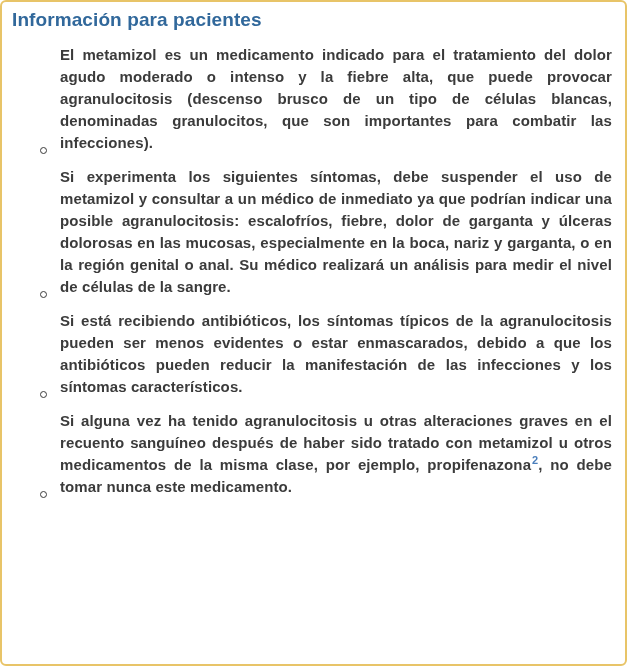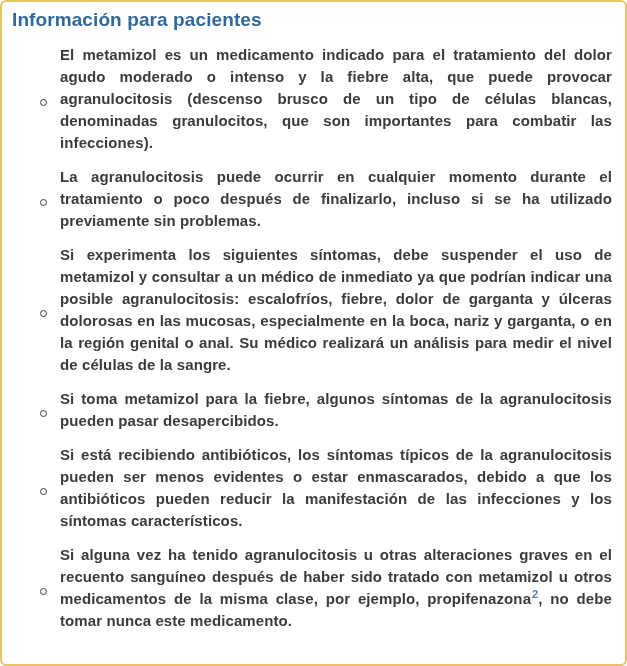--- a/index.html
+++ b/index.html
@@ -31,21 +31,21 @@
     font-weight: 700;
     letter-spacing: 0.1px;
   }
   ul.bullet-list {
     list-style: none;
     margin: 11px 0 0 0;
     padding: 0 0 0 28px;
   }
   ul.bullet-list li {
     display: flex;
-    align-items: center;
+    align-items: flex-end;
     margin: 2px 0 12px 0;
   }
   ul.bullet-list li:last-child {
     margin-bottom: 0;
   }
   .bullet {
     flex: 0 0 auto;
     width: 5px;
     height: 5px;
     border: 1.6px solid #3b3b3b;
@@ -76,29 +76,21 @@
 <div class="card">
   <h2 class="page-title">Información para pacientes</h2>
 
   <ul class="bullet-list">
     <li>
       <span class="bullet"></span>
       <div class="item-text">El metamizol es un medicamento indicado para el tratamiento del dolor agudo moderado o intenso y la fiebre alta, que puede provocar agranulocitosis (descenso brusco de un tipo de células blancas, denominadas granulocitos, que son importantes para combatir las infecciones).</div>
     </li>
     <li>
       <span class="bullet"></span>
-      <div class="item-text">La agranulocitosis puede ocurrir en cualquier momento durante el tratamiento o poco después de finalizarlo, incluso si se ha utilizado previamente sin problemas.</div>
-    </li>
-    <li>
-      <span class="bullet"></span>
       <div class="item-text">Si experimenta los siguientes síntomas, debe suspender el uso de metamizol y consultar a un médico de inmediato ya que podrían indicar una posible agranulocitosis: escalofríos, fiebre, dolor de garganta y úlceras dolorosas en las mucosas, especialmente en la boca, nariz y garganta, o en la región genital o anal. Su médico realizará un análisis para medir el nivel de células de la sangre.</div>
-    </li>
-    <li>
-      <span class="bullet"></span>
-      <div class="item-text">Si toma metamizol para la fiebre, algunos síntomas de la agranulocitosis pueden pasar desapercibidos.</div>
     </li>
     <li>
       <span class="bullet"></span>
       <div class="item-text">Si está recibiendo antibióticos, los síntomas típicos de la agranulocitosis pueden ser menos evidentes o estar enmascarados, debido a que los antibióticos pueden reducir la manifestación de las infecciones y los síntomas característicos.</div>
     </li>
     <li>
       <span class="bullet"></span>
       <div class="item-text"><span>Si alguna vez ha tenido agranulocitosis u otras alteraciones graves en el recuento sanguíneo después de haber sido tratado con metamizol u otros medicamentos de la misma clase, por ejemplo, propifenazona</span><sup class="footnote-ref">2</sup><span>, no debe tomar nunca este medicamento.</span></div>
     </li>
   </ul>

